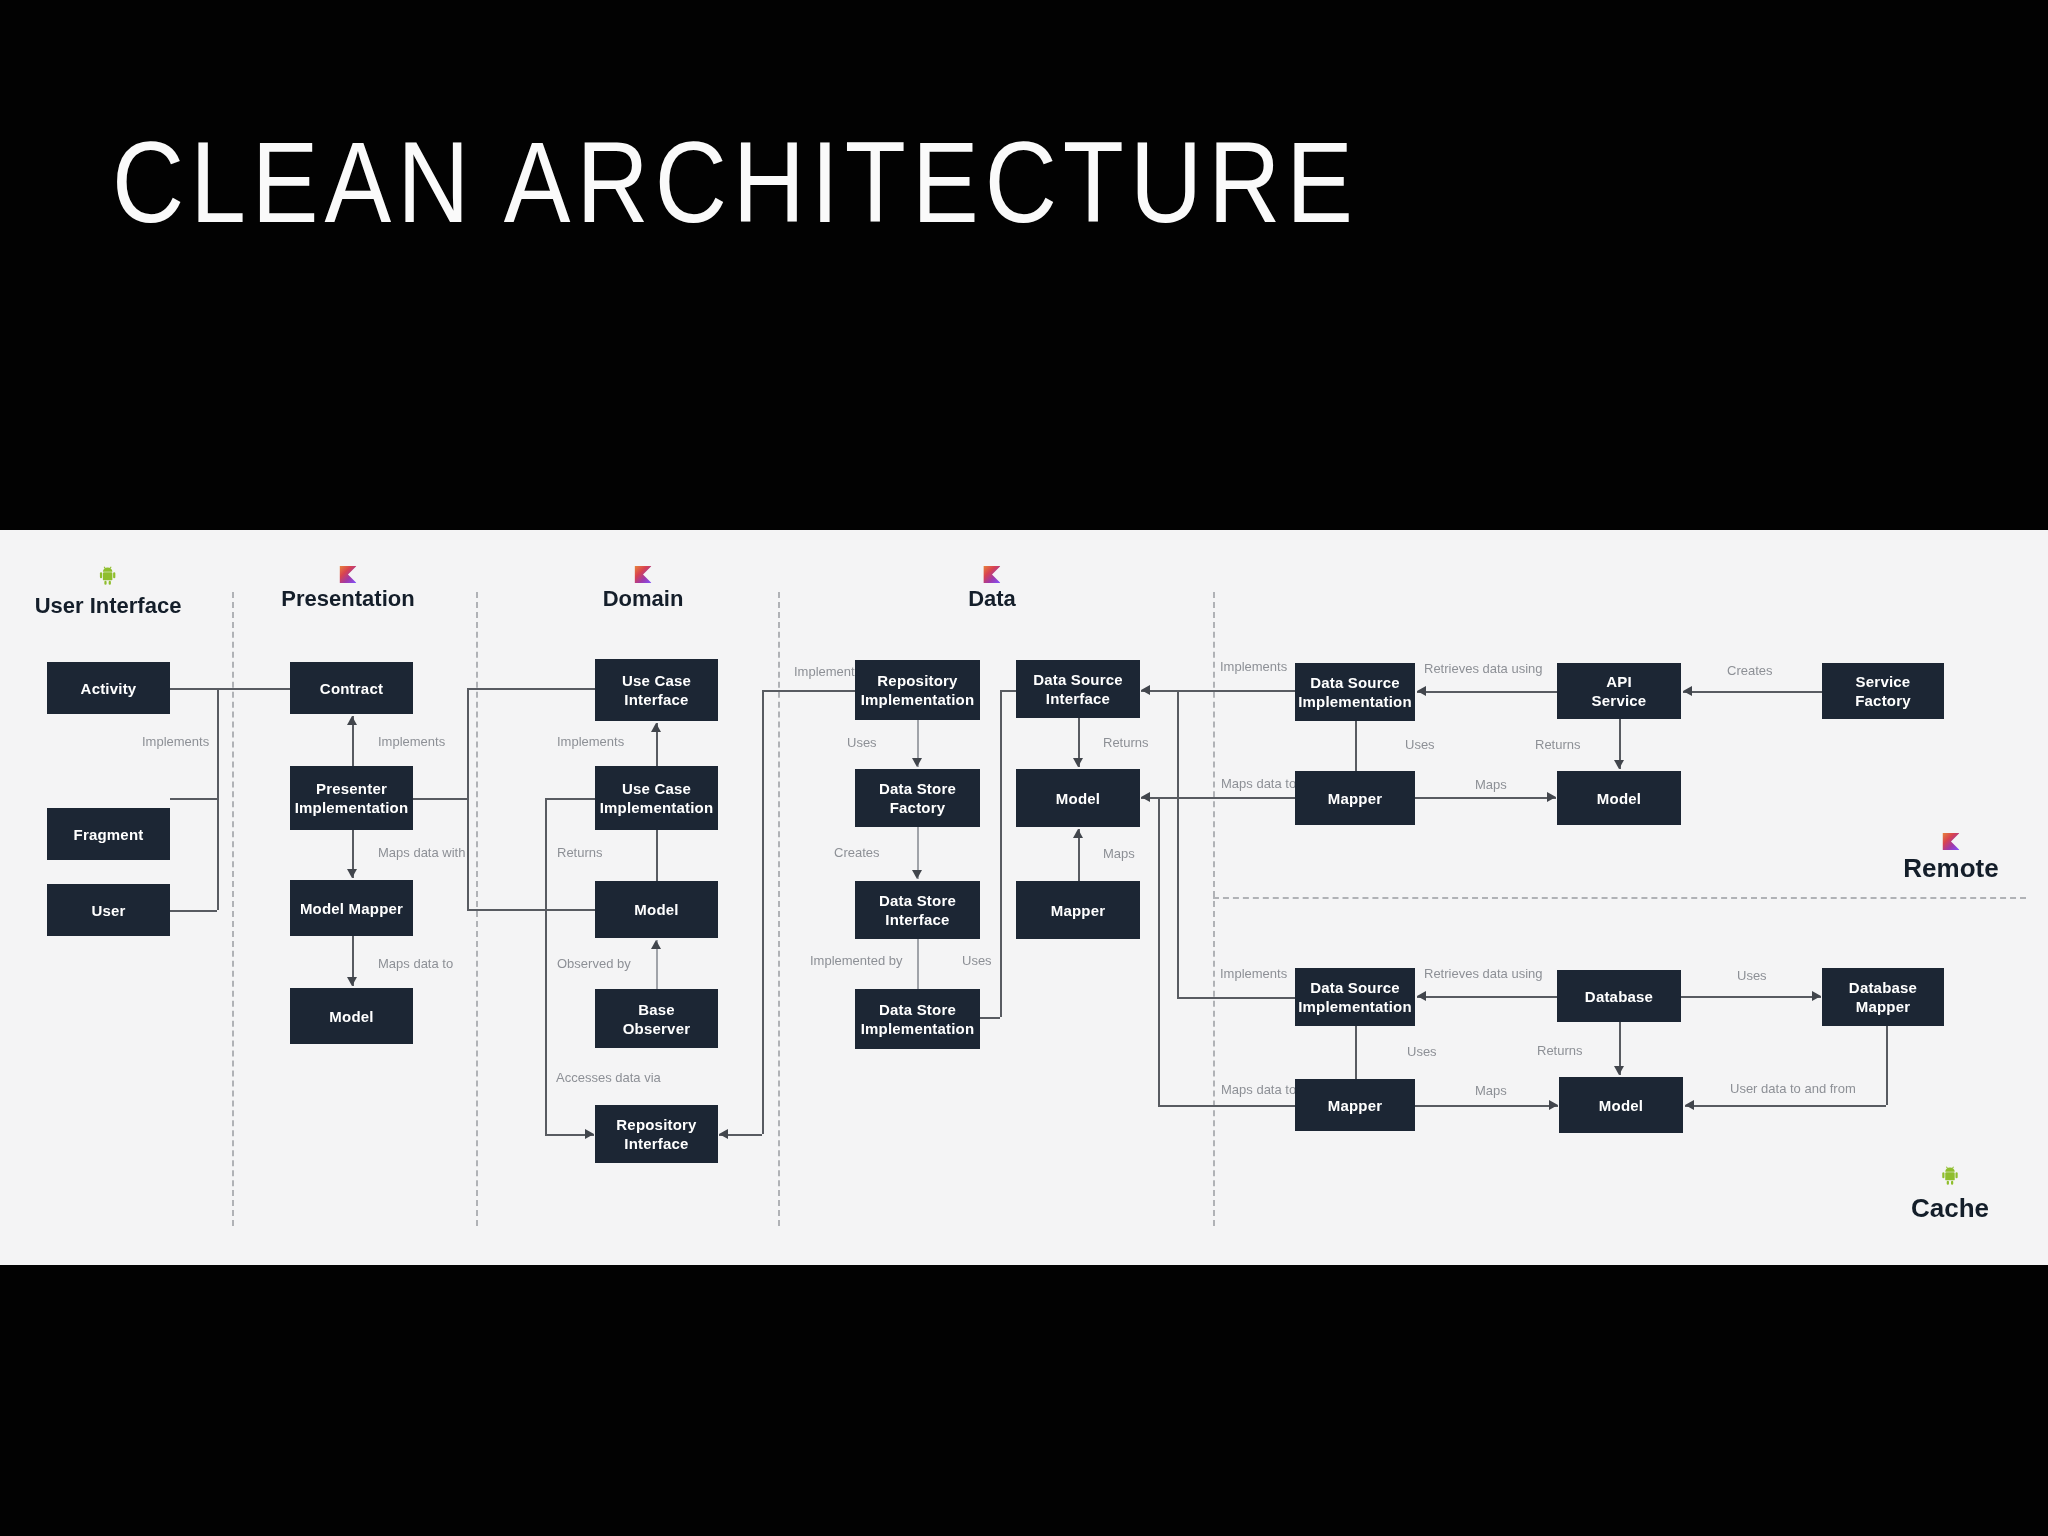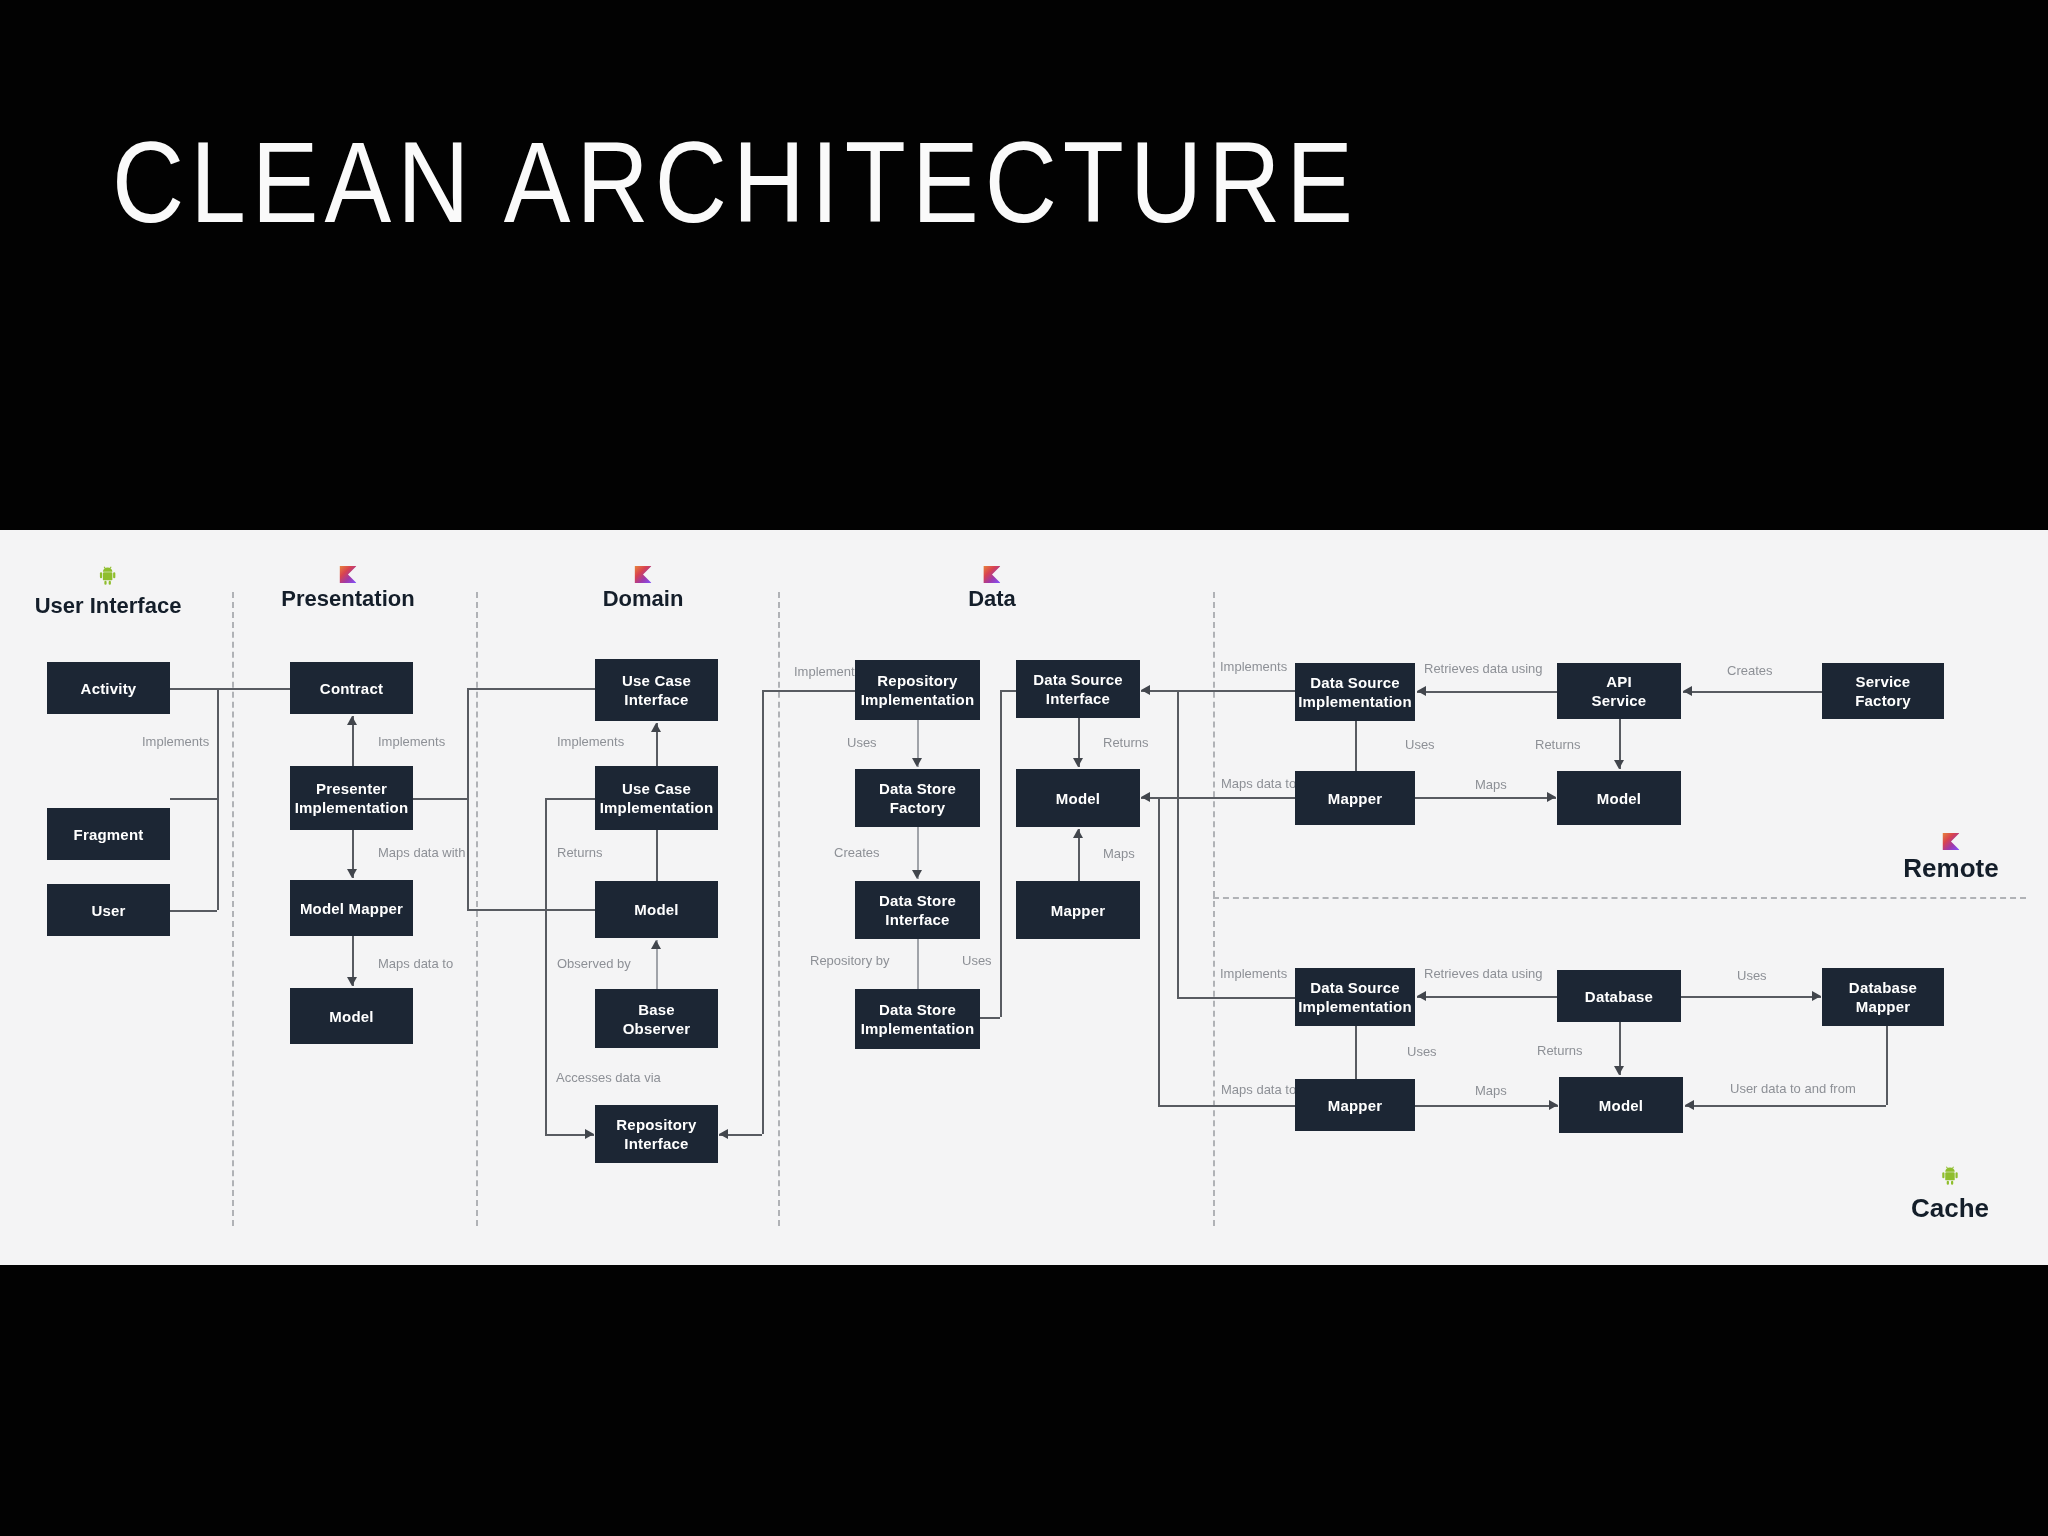--- a/index.html
+++ b/index.html
@@ -159,21 +159,21 @@
       <div class="edge-label" style="left: 378px; top: 734px;">Implements</div>
       <div class="edge-label" style="left: 378px; top: 845px;">Maps data with</div>
       <div class="edge-label" style="left: 378px; top: 956px;">Maps data to</div>
       <div class="edge-label" style="left: 557px; top: 734px;">Implements</div>
       <div class="edge-label" style="left: 557px; top: 845px;">Returns</div>
       <div class="edge-label" style="left: 557px; top: 956px;">Observed by</div>
       <div class="edge-label" style="left: 556px; top: 1070px;">Accesses data via</div>
       <div class="edge-label" style="left: 794px; top: 664px;">Implements</div>
       <div class="edge-label" style="left: 847px; top: 735px;">Uses</div>
       <div class="edge-label" style="left: 834px; top: 845px;">Creates</div>
-      <div class="edge-label" style="left: 810px; top: 953px;">Repository by</div>
+      <div class="edge-label" style="left: 810px; top: 953px;">Implemented by</div>
       <div class="edge-label" style="left: 962px; top: 953px;">Uses</div>
       <div class="edge-label" style="left: 1103px; top: 735px;">Returns</div>
       <div class="edge-label" style="left: 1103px; top: 846px;">Maps</div>
       <div class="edge-label" style="left: 1220px; top: 659px;">Implements</div>
       <div class="edge-label" style="left: 1220px; top: 966px;">Implements</div>
       <div class="edge-label" style="left: 1221px; top: 776px;">Maps data to</div>
       <div class="edge-label" style="left: 1221px; top: 1082px;">Maps data to</div>
       <div class="edge-label" style="left: 1424px; top: 661px;">Retrieves data using</div>
       <div class="edge-label" style="left: 1727px; top: 663px;">Creates</div>
       <div class="edge-label" style="left: 1405px; top: 737px;">Uses</div>

